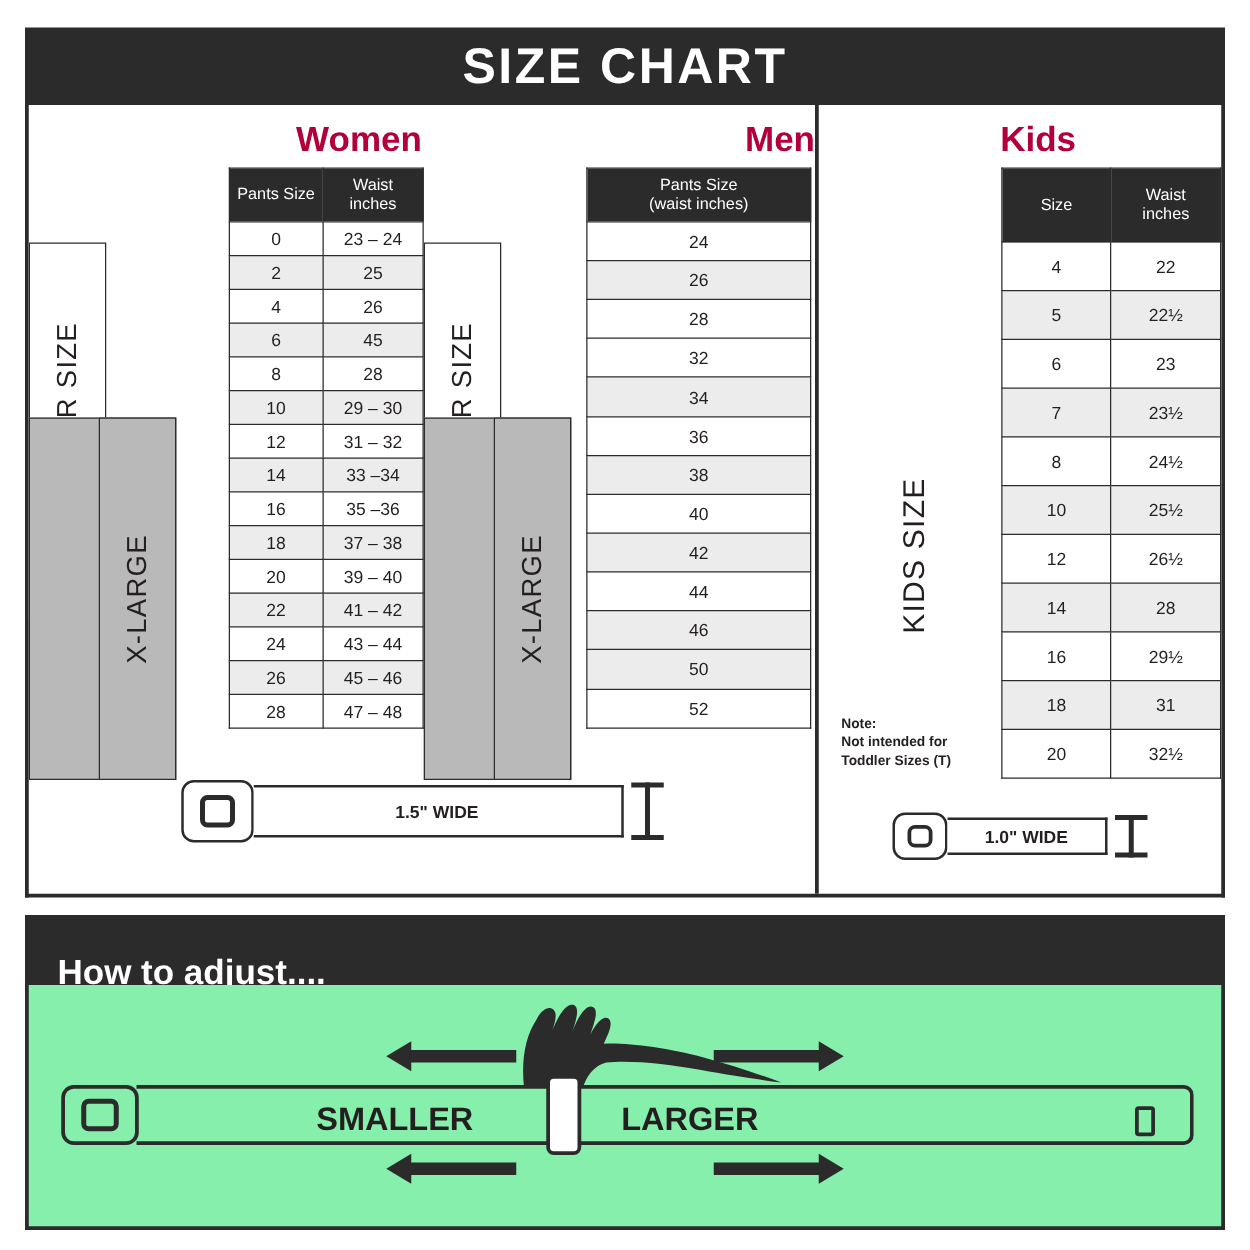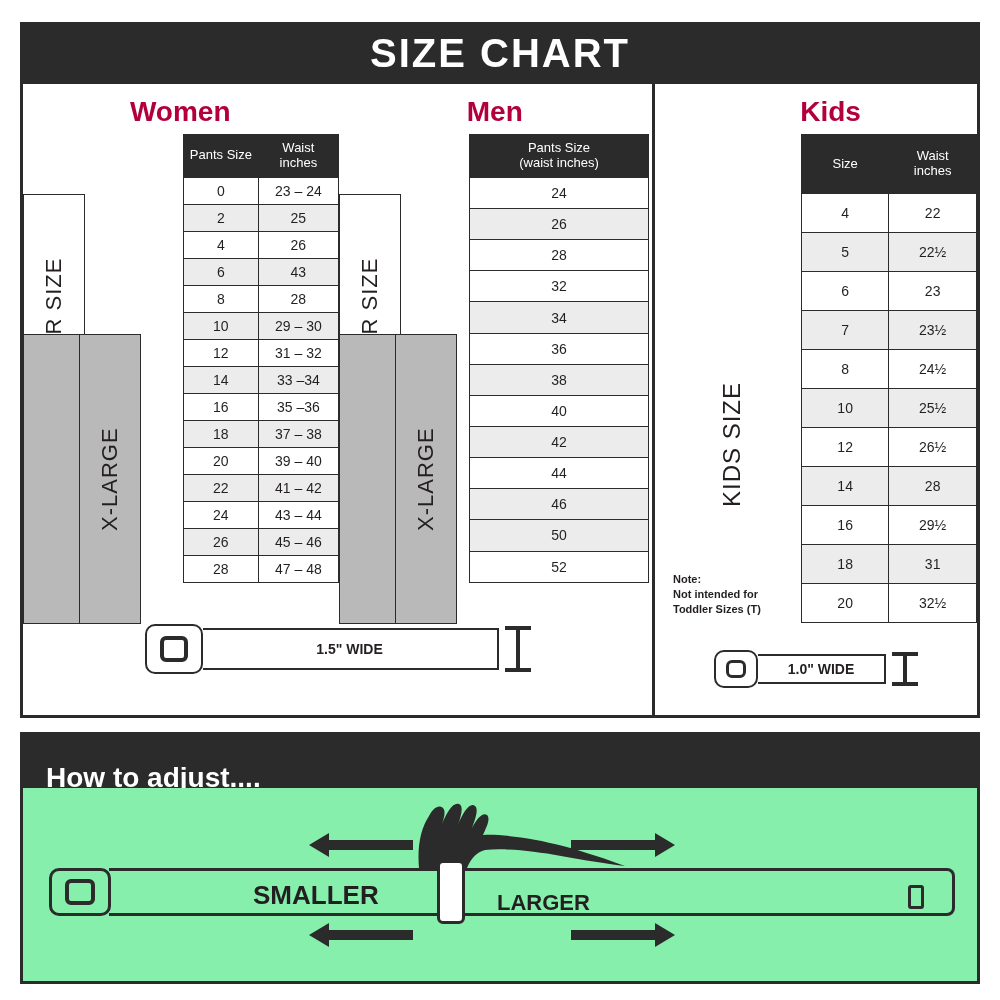--- a/index.html
+++ b/index.html
@@ -58,21 +58,21 @@
     display: flex;
     flex-direction: column;
     box-sizing: border-box;
   }
 
   .dual-head {
     display: flex;
   }
   .dual-head > div {
     flex: 1 1 0;
-    text-align: center;
+    text-align: right;
   }
   .sect-title {
     color: #b3003c;
     font-size: 28px;
     font-weight: bold;
     padding: 12px 0 6px 0;
     text-align: center;
   }
   .sect-title.kids { padding-top: 12px; margin-left: 29px; }
 
@@ -318,22 +318,22 @@
     box-sizing: border-box;
     background: #ffffff;
   }
   .label-smaller {
     position: absolute;
     left: 230px; top: 92px;
     font-size: 26px; font-weight: bold;
   }
   .label-larger {
     position: absolute;
-    left: 474px; top: 102px;
-    font-size: 22px; font-weight: bold;
+    left: 474px; top: 92px;
+    font-size: 26px; font-weight: bold;
   }
   .arrow {
     position: absolute;
     height: 10px;
     background: #2b2b2b;
   }
   .arrow .head {
     position: absolute;
     top: -7px;
     width: 0; height: 0;
@@ -400,21 +400,21 @@
               <tr class="alt">
                   <td>2</td>
                   <td class="w2">25</td>
                 </tr>
               <tr>
                   <td>4</td>
                   <td class="w2">26</td>
                 </tr>
               <tr class="alt">
                   <td>6</td>
-                  <td class="w2">43</td>
+                  <td class="w2">45</td>
                 </tr>
               <tr>
                   <td>8</td>
                   <td class="w2">28</td>
                 </tr>
               <tr class="alt">
                   <td>10</td>
                   <td class="w2">29 – 30</td>
                 </tr>
               <tr>

